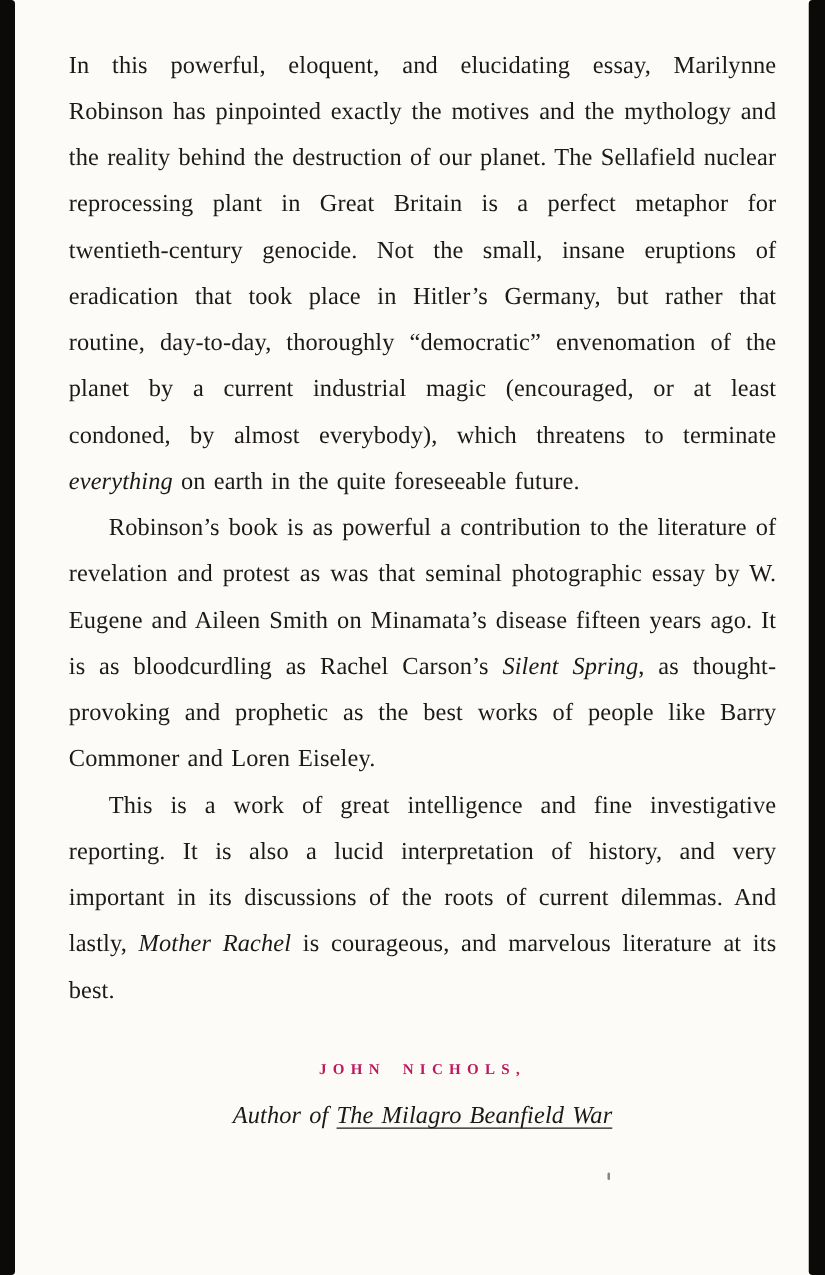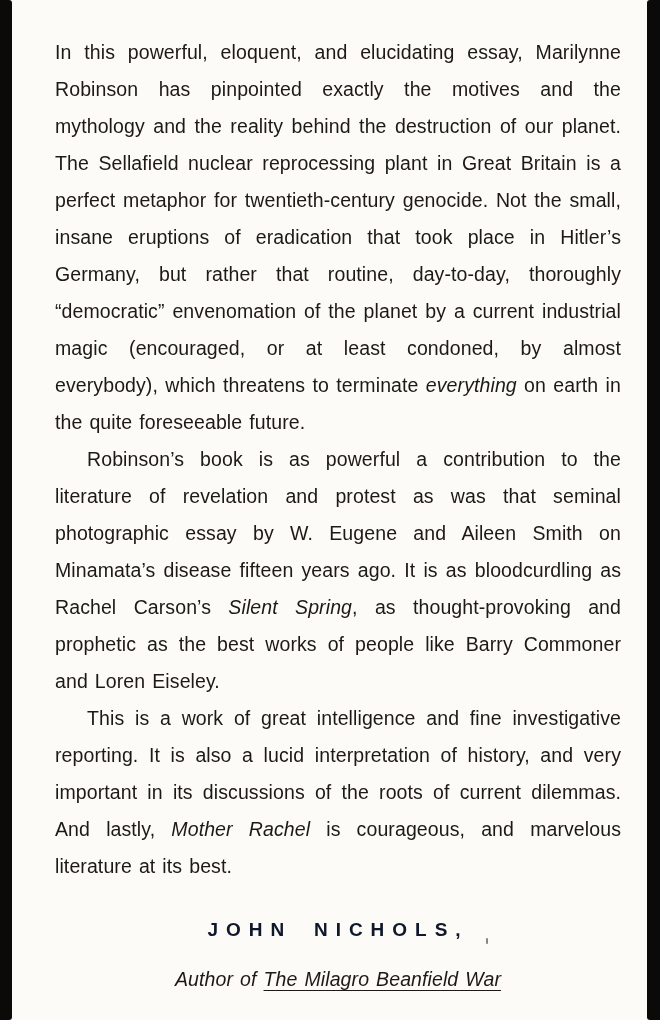--- a/index.html
+++ b/index.html
@@ -6,21 +6,21 @@
     margin: 0;
     padding: 0;
     background: #ffffff;
   }
   .scan-page {
     position: relative;
     width: 660px;
     height: 1020px;
     background: #fcfbf8;
     overflow: hidden;
-    font-family: Liberation Sans, sans-serif;
+    font-family: Liberation Serif, serif;
     color: #1c1916;
   }
   .edge-bar {
     position: absolute;
     top: 0;
     bottom: 0;
     background: #0b0a09;
   }
   .edge-bar.left  { left: 0;  width: 12px; border-radius: 0 3px 3px 0; }
   .edge-bar.right { right: 0; width: 13px; border-radius: 3px 0 0 3px; }
@@ -42,28 +42,27 @@
     text-indent: 32px;
   }
   .para em {
     font-style: italic;
   }
   .signature-block {
     margin-top: 26px;
     text-align: center;
   }
   .sig-name {
-    font-size: 19px;
+    font-size: 12px;
     font-weight: bold;
     letter-spacing: 0.42em;
     word-spacing: 0.45em;
-    color: #0f172a;
+    color: #be185d;
   }
   .sig-author {
-    margin-top: 13px;
     font-size: 19.5px;
     font-style: italic;
   }
   .book-title {
     text-decoration: underline;
     text-underline-offset: 4px;
     text-decoration-thickness: 1.2px;
   }
   .scan-speck {
     position: absolute;

